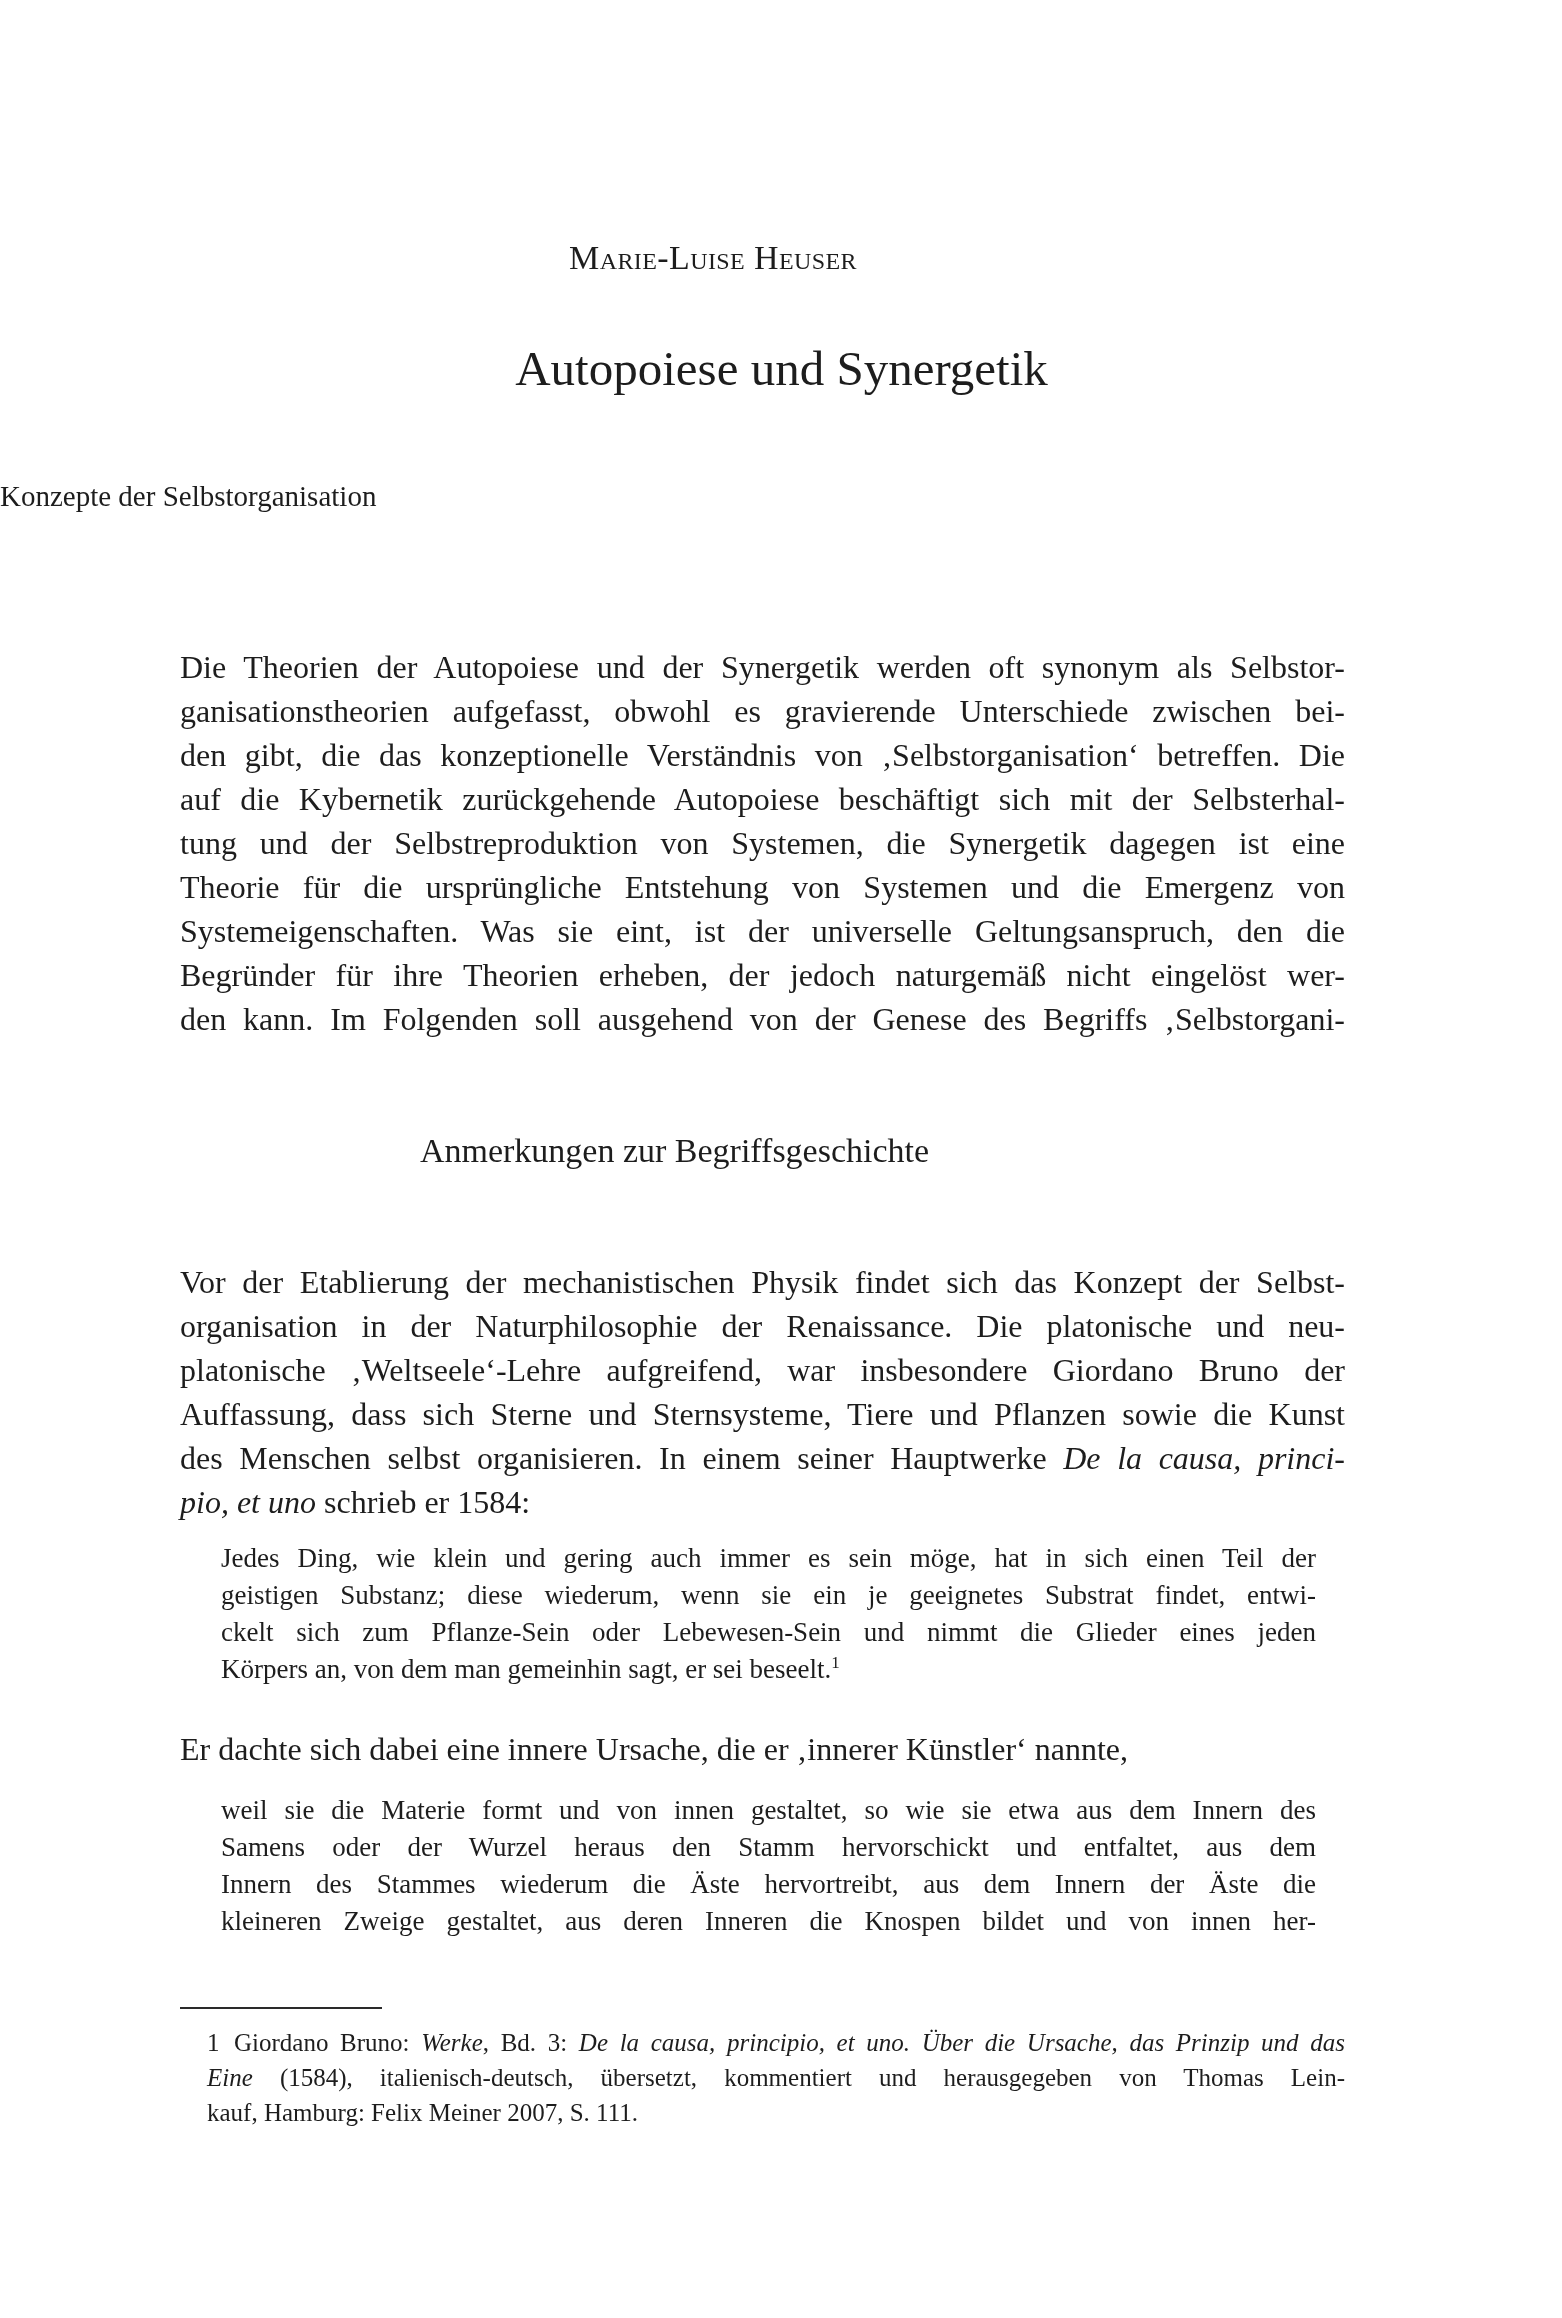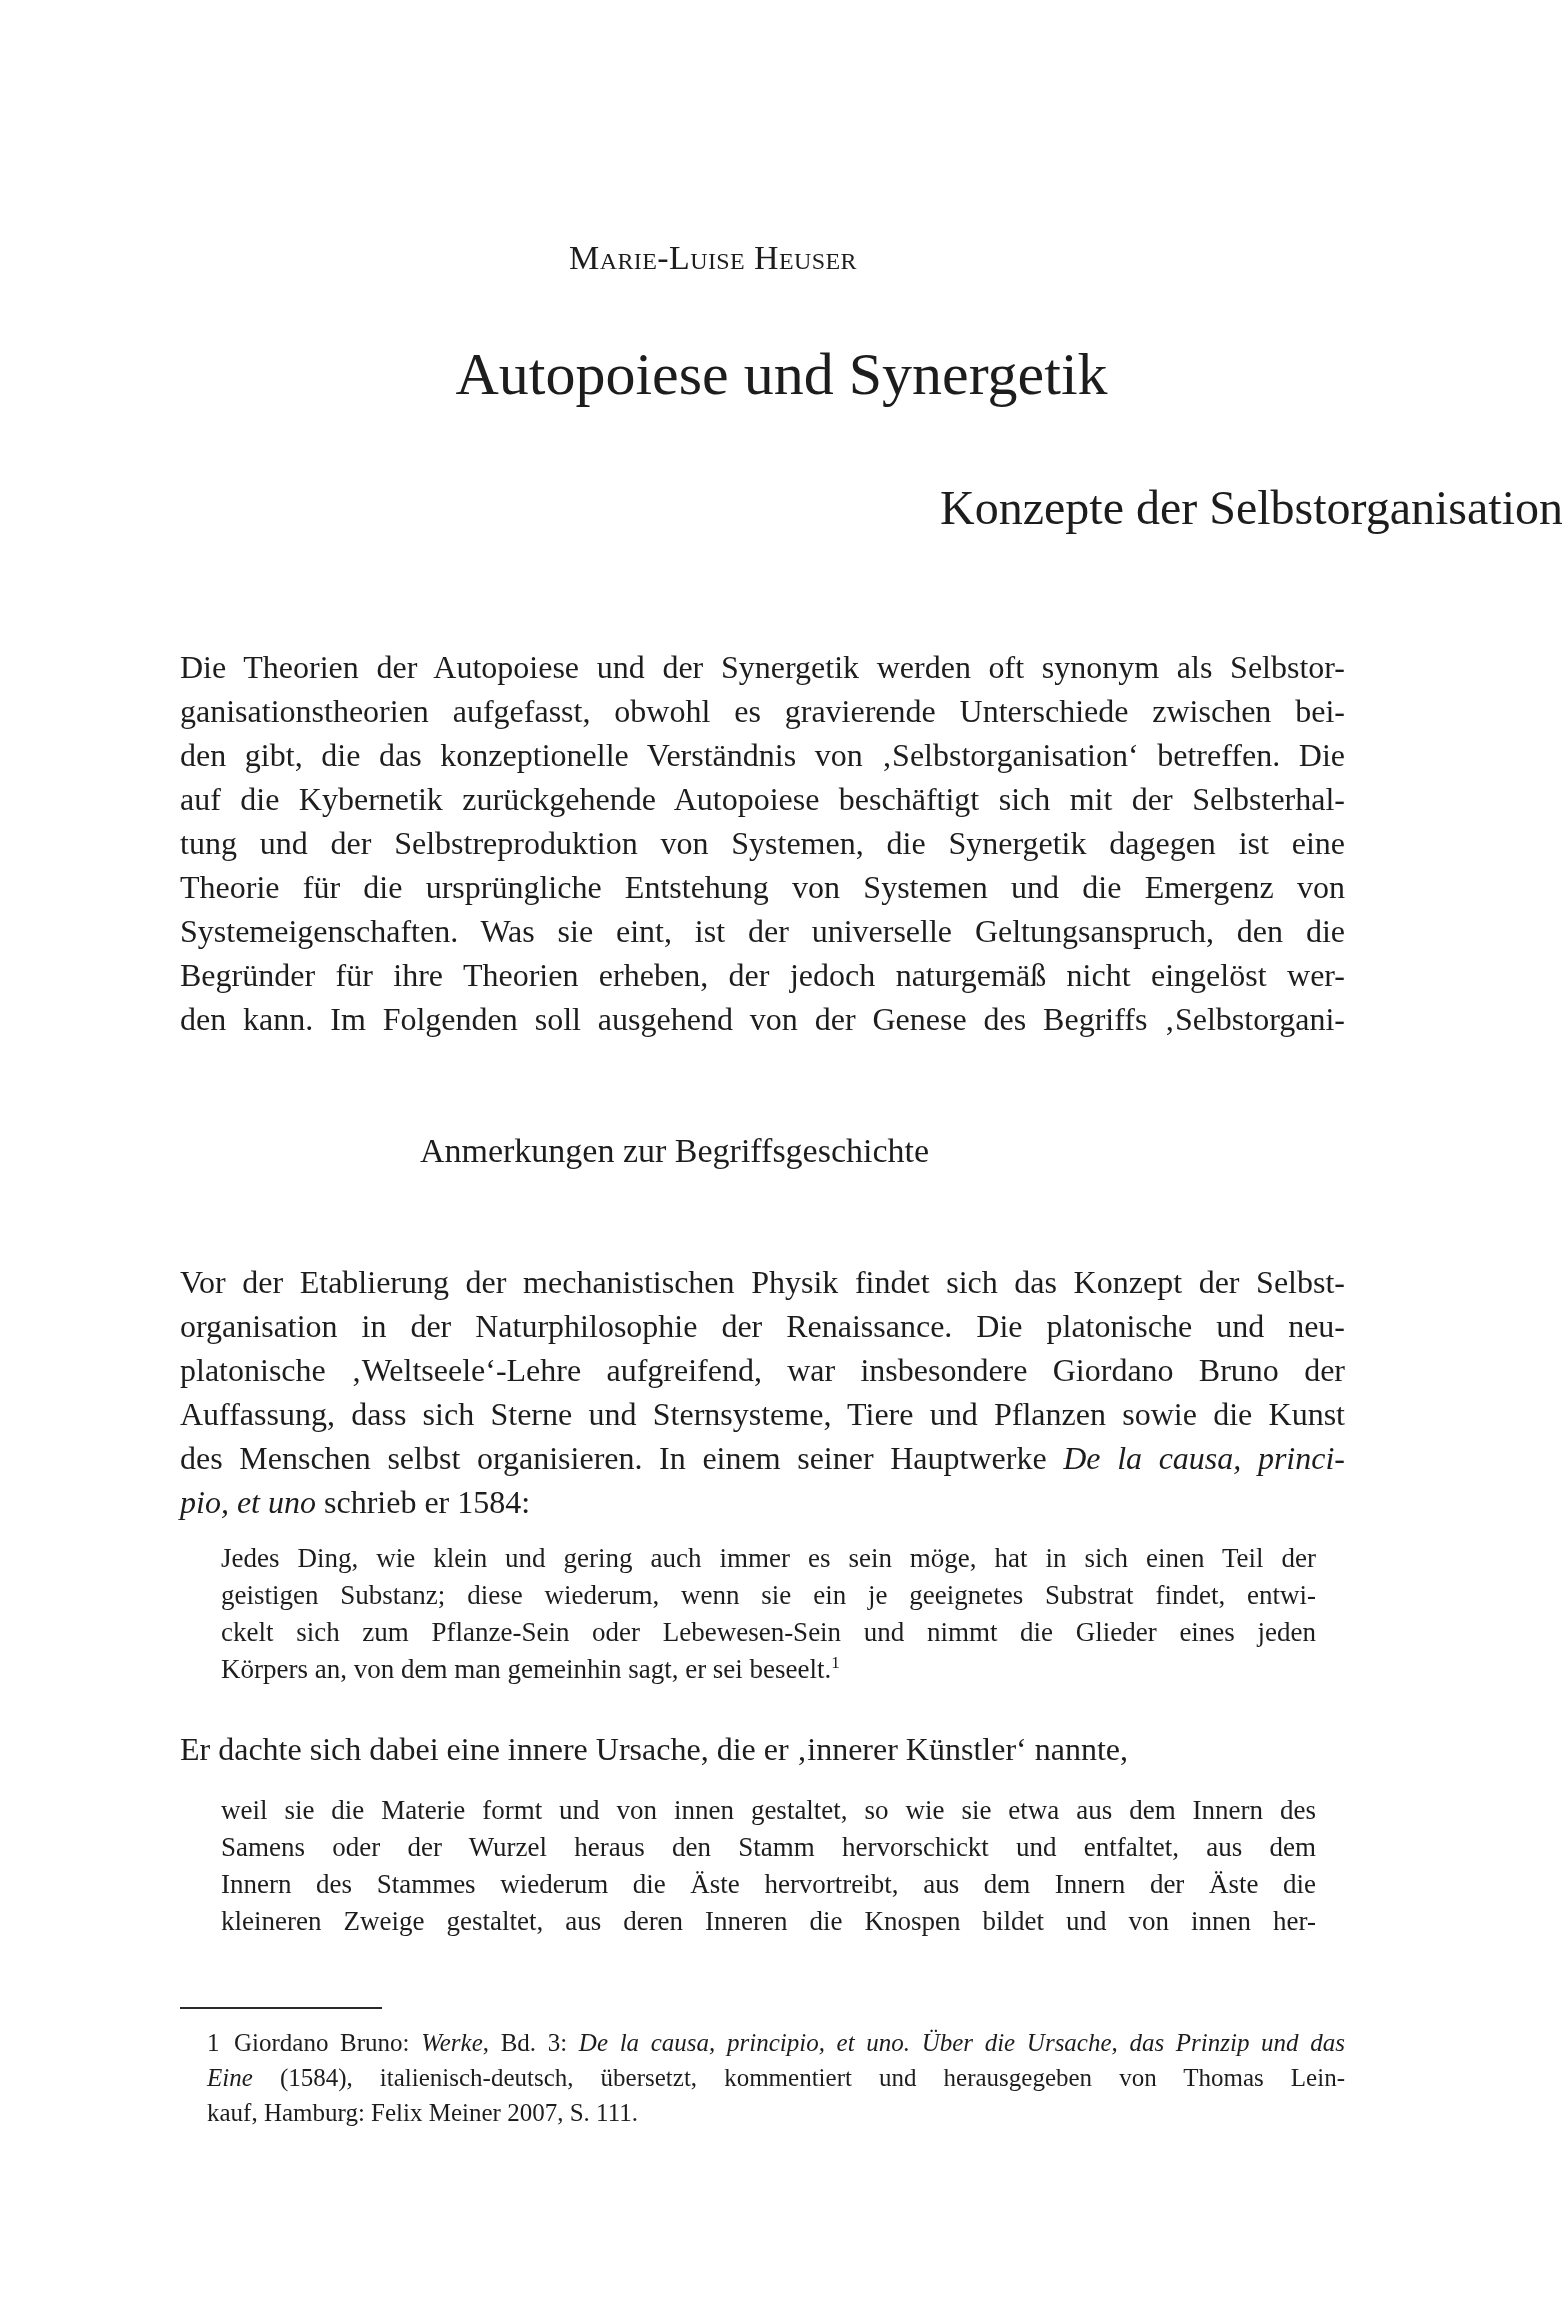--- a/index.html
+++ b/index.html
@@ -1,22 +1,22 @@
 <!DOCTYPE html>
 <html style="font-size:13.5px"><head>
 <meta charset="utf-8">
 <style>
   html, body { margin:0; padding:0; background:#ffffff; }
   body { width:1563px; height:2319px; position:relative; overflow:hidden;
          font-family:"Liberation Serif","DejaVu Serif",serif; color:#1d1d1d; }
   .abs { position:absolute; }
   .author { top:239px; left:0; width:1426px; text-align:center; font-size:34px;
             font-variant:small-caps; letter-spacing:0.4px; }
-  .title { top:340px; left:0; width:1563px; text-align:center; font-size:60px; }
-  .subtitle { top:480px; left:0; width:1563px; text-align:right; font-size:48px; }
+  .title { top:340px; left:0; width:1563px; text-align:center; font-size:49px; }
+  .subtitle { top:480px; left:0; width:1563px; text-align:left; font-size:29px; }
   .body-text { left:180px; width:1165px; font-size:32px; line-height:44px;
                text-align:justify; }
   .para1 { top:645px; }
   .h2 { top:1132px; left:0; width:1349px; text-align:center; font-size:34px; }
   .para2 { top:1260px; }
   .quote { left:221px; width:1095px; font-size:27px; line-height:37px;
            text-align:justify; }
   .quote1 { top:1540px; }
   .lead { top:1727px; }
   .quote2 { top:1792px; }

